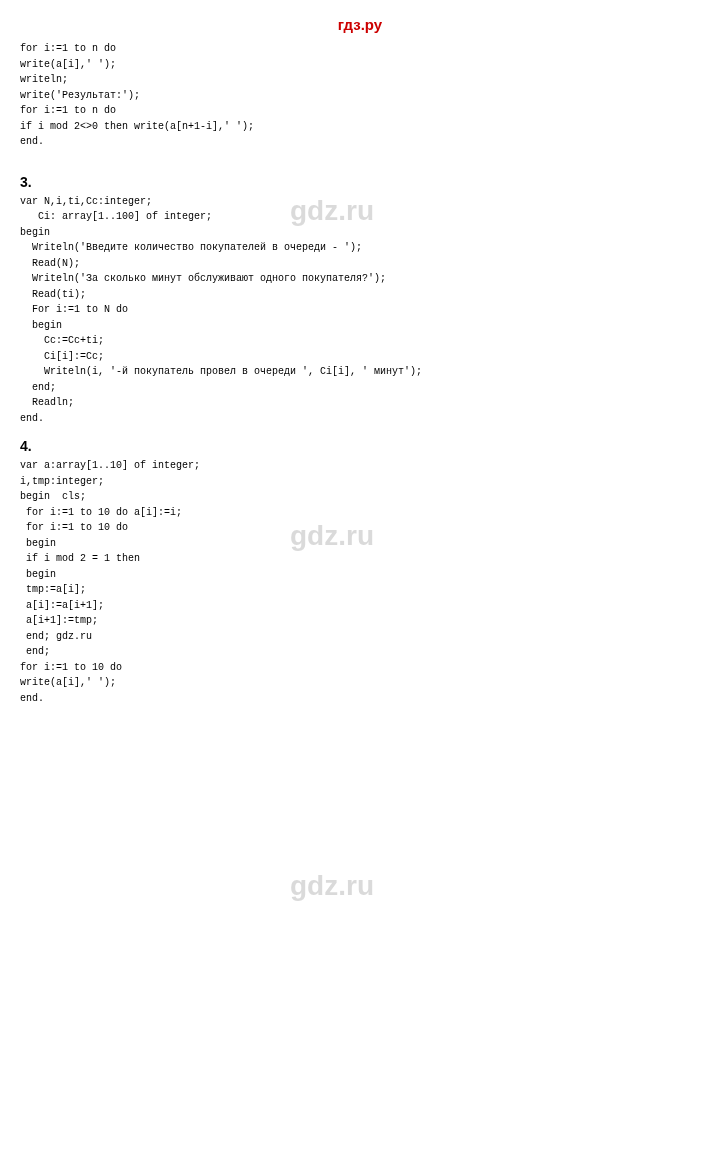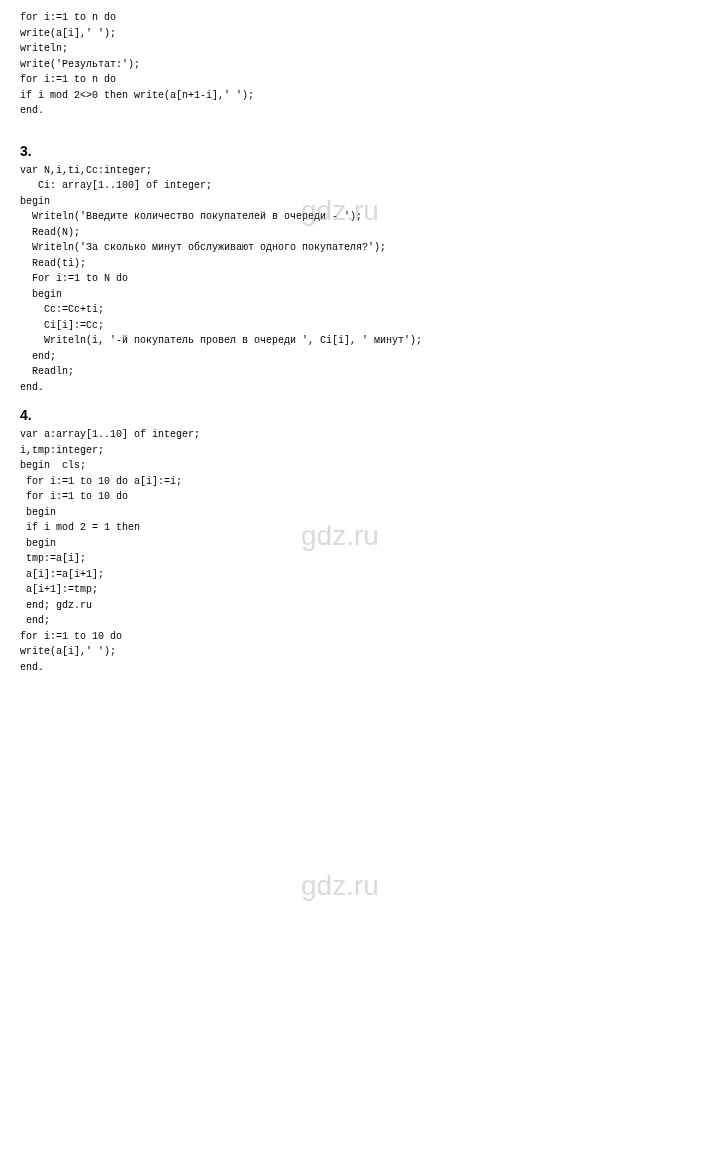--- a/index.html
+++ b/index.html
@@ -49,42 +49,42 @@
       font-size: 14px;
       font-weight: bold;
       color: #000000;
       margin-top: 12px;
       margin-bottom: 4px;
     }
 
     .watermark {
       font-family: Arial, sans-serif;
       font-size: 28px;
-      font-weight: normal;
+      font-weight: bold;
       color: rgba(150, 150, 150, 0.35);
       position: absolute;
       pointer-events: none;
       user-select: none;
       transform: rotate(0deg);
-      margin-left: 11px;
     }
 
     .wm1 { top: 195px; left: 290px; }
     .wm2 { top: 520px; left: 290px; }
     .wm3 { top: 870px; left: 290px; }
 
     .separator {
       height: 6px;
     }
   </style>
 </head>
 <body>
 
 <div class="page-container">
 
+  <div class="site-header">гдз.ру</div>
 
   <div class="code-block">for i:=1 to n do
 write(a[i],' ');
 writeln;
 write('Результат:');
 for i:=1 to n do
 if i mod 2&lt;&gt;0 then write(a[n+1-i],' ');
 end.</div>
 
   <div class="watermark wm1">gdz.ru</div>

